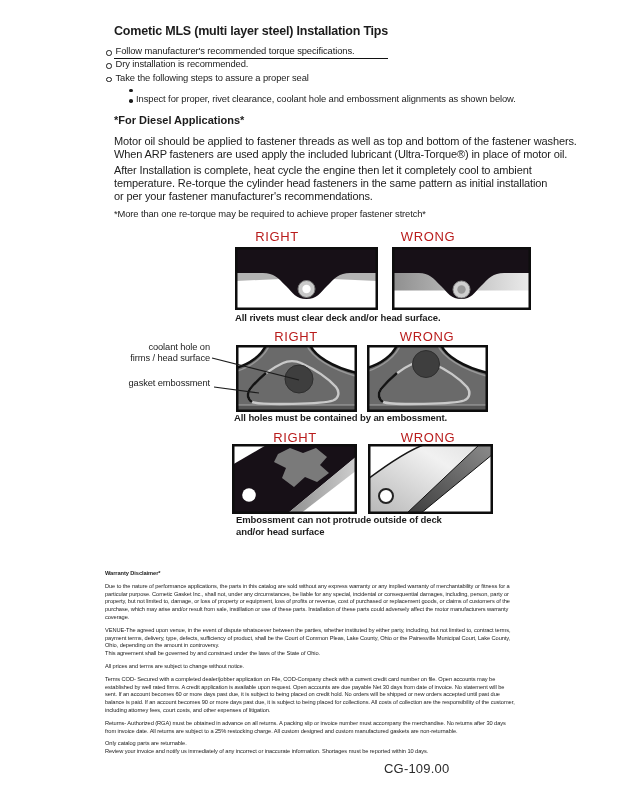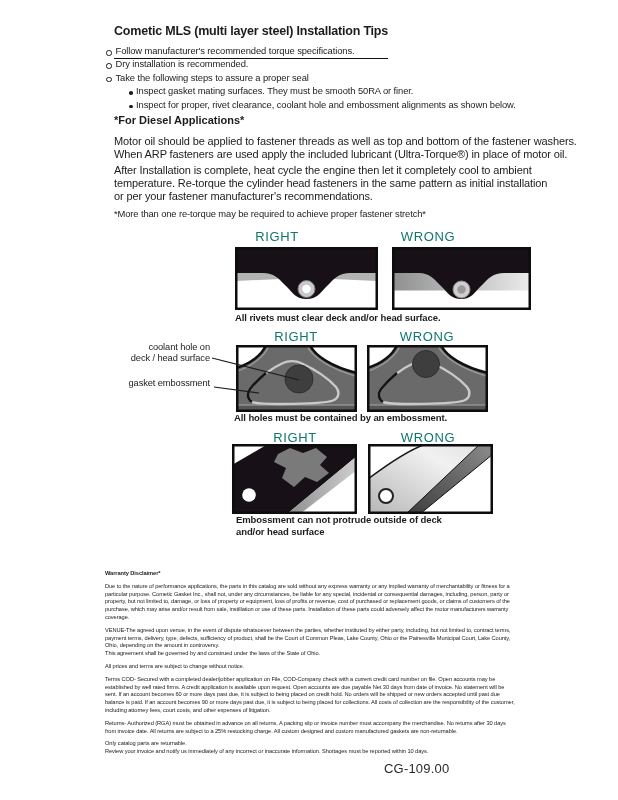--- a/index.html
+++ b/index.html
@@ -11,21 +11,21 @@
   .tips{left:106px;top:44px;list-style:none;margin:0;padding:0;font-size:9.4px;letter-spacing:-0.1px;}
   .tips li{display:flex;align-items:center;line-height:13.4px;white-space:nowrap;}
   .ob{width:3.5px;height:3.5px;border:1px solid #1c1c1c;border-radius:50%;margin:4.2px 4px 0 0;flex:none;}
   .fb{width:3.6px;height:3.6px;background:#1c1c1c;border-radius:50%;margin:4.4px 3.5px 0 0;flex:none;}
   .sub{margin-left:23px;}
   .h2{left:114px;top:114px;font-size:11px;font-weight:bold;white-space:nowrap;}
   .para{left:114px;font-size:11px;line-height:13px;letter-spacing:-0.12px;}
   .para div{white-space:nowrap;}
   .p1{top:135px;} .p2{top:164px;}
   .note{left:114px;top:208px;font-size:9.4px;letter-spacing:-0.12px;white-space:nowrap;}
-  .rwlbl{font-size:13px;letter-spacing:0.6px;transform:translateX(-50%);white-space:nowrap;color:#0f766e;}
+  .rwlbl{font-size:13px;letter-spacing:0.6px;transform:translateX(-50%);white-space:nowrap;color:#b91c1c;}
   .cap{font-size:9.5px;font-weight:bold;letter-spacing:-0.1px;line-height:11.5px;white-space:nowrap;}
   .ann{font-size:9.3px;line-height:11px;text-align:right;letter-spacing:-0.1px;width:115px;left:95px;}
   .fineprint{left:105px;top:570px;width:410px;font-size:5.7px;line-height:7.8px;letter-spacing:-0.08px;color:#222;}
   .fineprint p{margin:0 0 5px 0;}
   .fineprint p.tight{margin:0;}
   .fp-h{font-weight:bold;margin:0 0 5.5px 0;}
   .footer{left:384px;top:761px;font-size:13px;color:#2b2b2b;letter-spacing:0.2px;}
   svg{display:block;}
   .blk{fill:var(--diagram-black,#171017);}
   .boxborder{fill:none;stroke:#0d0d0d;stroke-width:2.5px;}
@@ -69,21 +69,20 @@
     <li>
         <span class="ob"></span>
         <span>Dry installation is recommended.</span>
       </li>
     <li>
         <span class="ob"></span>
         <span>Take the following steps to assure a proper seal</span>
       </li>
     <li class="sub">
         <span class="fb"></span>
-        <span>Inspect gasket mating surfaces.  They must be smooth 50RA or finer.</span>
       </li>
     <li class="sub">
         <span class="fb"></span>
         <span>Inspect for proper, rivet clearance, coolant hole and embossment alignments as shown below.</span>
       </li>
   </ul>
 
   <div class="abs h2">*For Diesel Applications*</div>
 
   <div class="abs para p1">
@@ -121,21 +120,21 @@
     <rect x="1.25" y="1.25" width="136.5" height="60.5" class="boxborder"></rect>
   </svg>
 
   <div class="abs cap" style="left:235px;top:312px;">All rivets must clear deck and/or head surface.</div>
 
   <div class="abs rwlbl" style="left:296px;top:329px;">RIGHT</div>
   <div class="abs rwlbl" style="left:427px;top:329px;">WRONG</div>
 
   <div class="abs ann" style="top:342px;">
     <div>coolant hole on</div>
-    <div>deck / head surface</div>
+    <div>firms / head surface</div>
   </div>
   <div class="abs ann" style="top:378px;">gasket embossment</div>
 
   <svg class="abs" style="left:236px;top:345px;" width="121" height="67" viewBox="0 0 121 67">
     <rect width="121" height="67" fill="#6a6a6a"></rect>
     <rect y="60" width="121" height="7" fill="#565656"></rect>
     <line x1="0" y1="60" x2="121" y2="60" stroke="#a8a8a8" stroke-width="1"></line>
     <path d="M0,0 H30 C26,10 14,19 0,23 Z" fill="#ffffff"></path>
     <path d="M33.5,0 C29,11 16,21.5 0,26.5" fill="none" stroke="#989898" stroke-width="1.5"></path>
     <path d="M30,0 C26,10 14,19 0,23" fill="none" stroke="#101010" stroke-width="2.5"></path>

